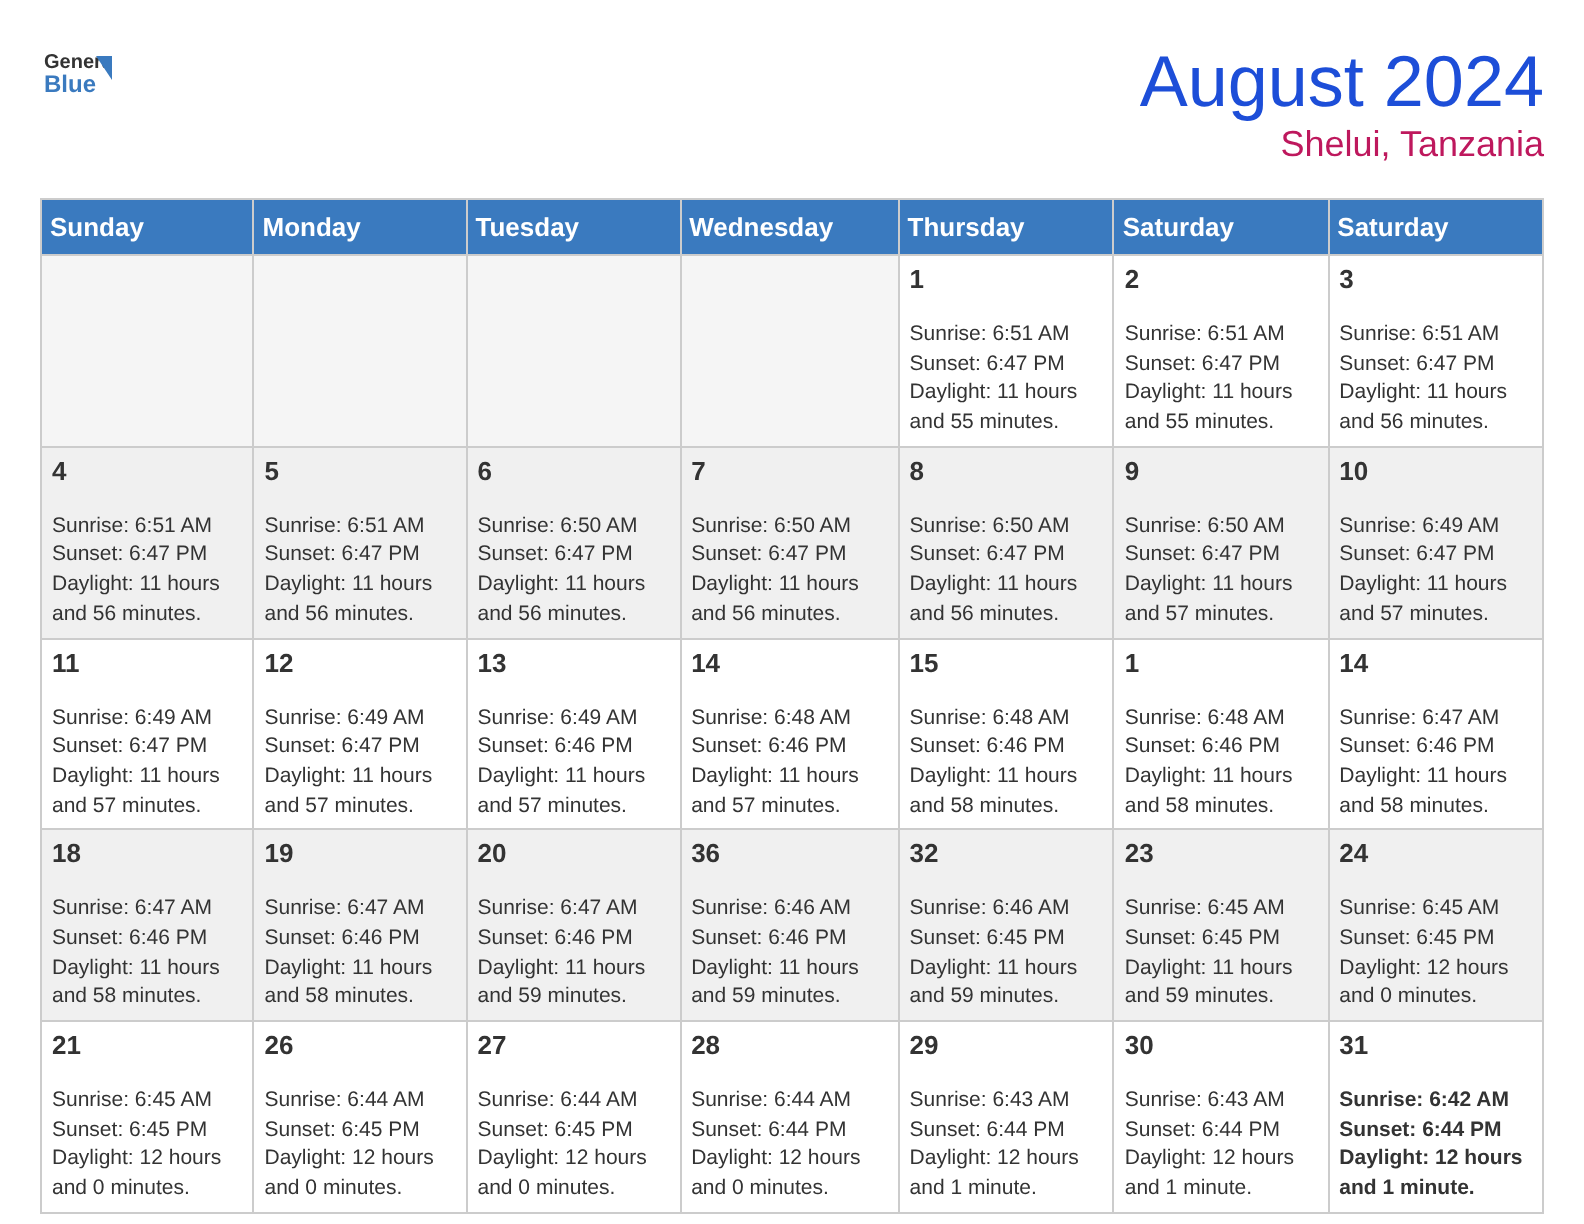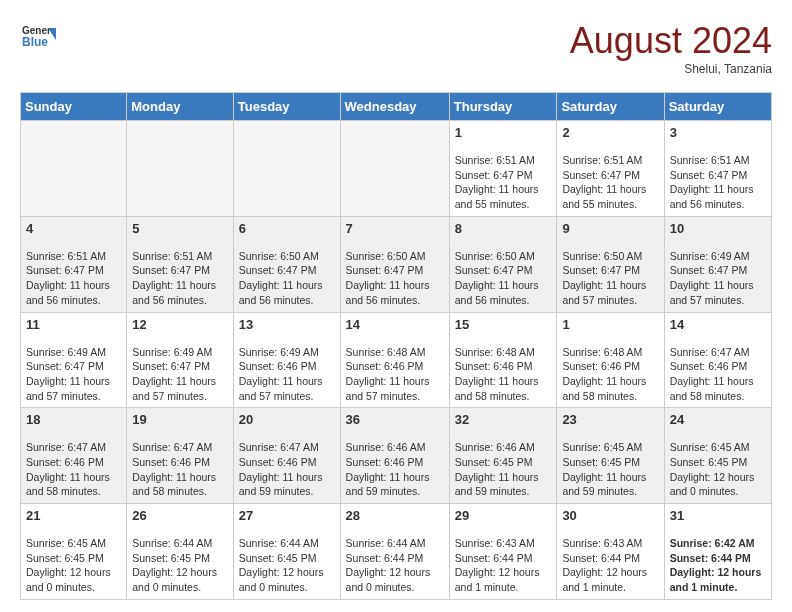--- a/index.html
+++ b/index.html
@@ -24,25 +24,25 @@
     .logo-icon {
       width: 36px;
       height: 36px;
     }
     .title-block {
       text-align: right;
     }
     .month-title {
       font-size: 36px;
       font-weight: normal;
-      color: #7f1d1d;
+      color: #1d4ed8;
     }
     .location {
-      font-size: 12px;
-      color: #404040;
+      font-size: 18px;
+      color: #be185d;
     }
     table {
       width: 100%;
       border-collapse: collapse;
     }
     th {
       background-color: #3a7abf;
       color: #fff;
       font-size: 13px;
       font-weight: bold;

